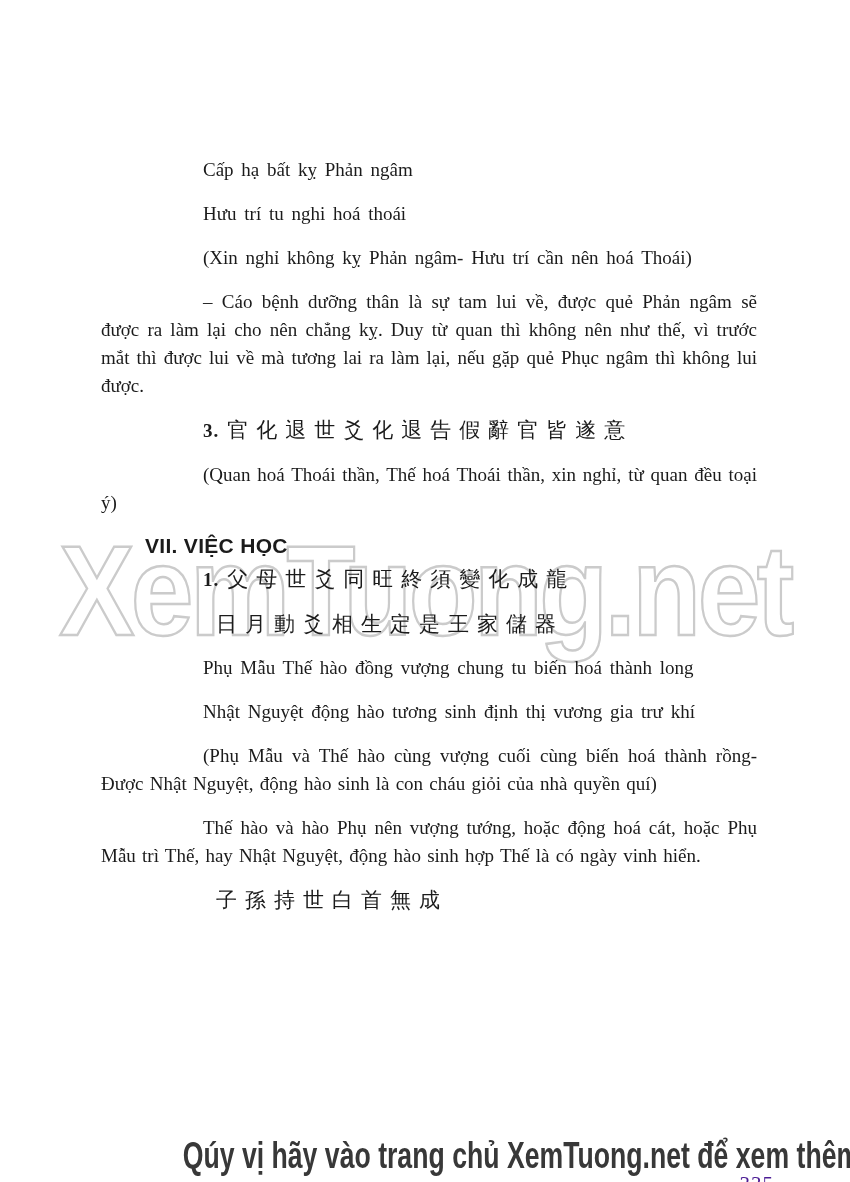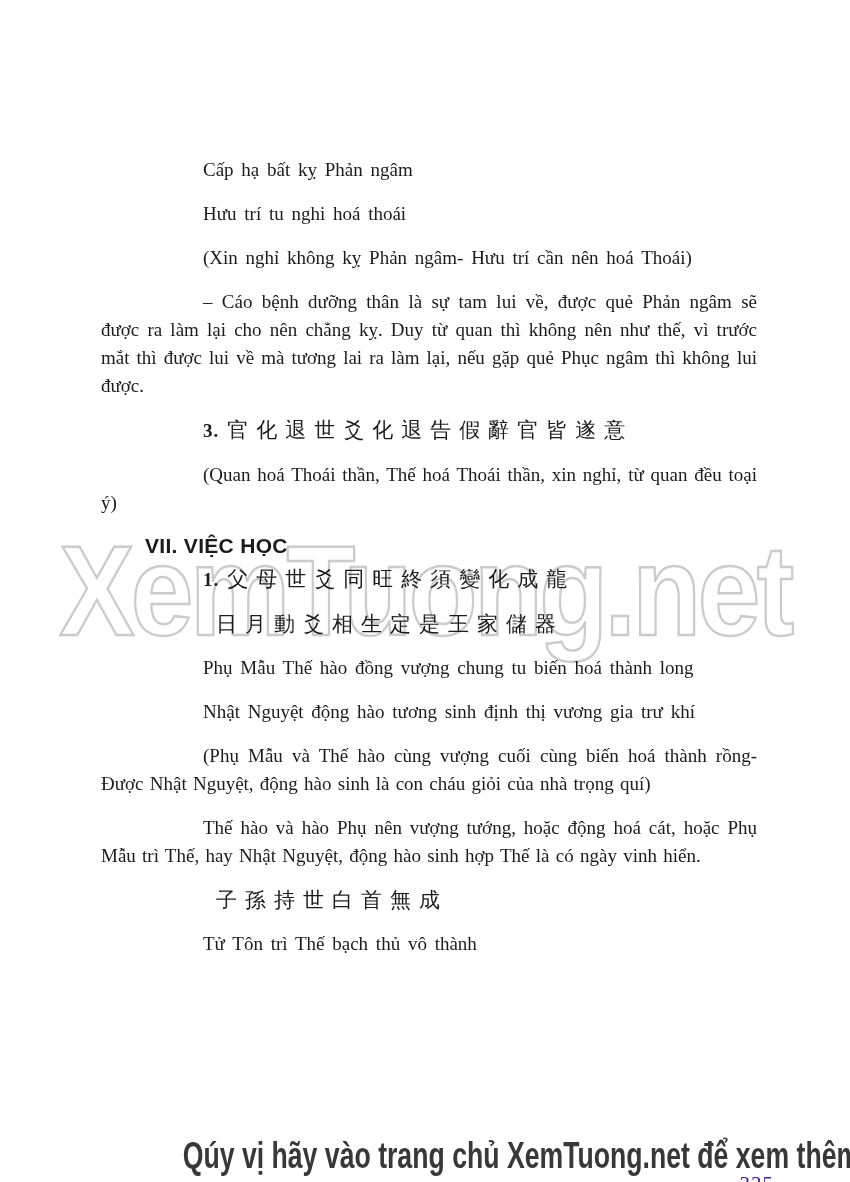--- a/index.html
+++ b/index.html
@@ -61,26 +61,25 @@
 
     <h2 class="section-heading" style="margin:6px 0 0 0">VII. VIỆC HỌC</h2>
 
 
     <p class="cn" style="margin-top:6px"><span class="num">1.</span><span>父母世爻同旺終須變化成龍</span></p>
     <p class="cn cn-second" style="margin-top:4px">日月動爻相生定是王家儲器</p>
 
     <p class="verse" style="margin-top:6px">Phụ Mẫu Thế hào đồng vượng chung tu biến hoá thành long</p>
     <p class="verse" style="margin-top:2px">Nhật Nguyệt động hào tương sinh định thị vương gia trư khí</p>
 
-    <p class="para" style="margin-top:6px">(Phụ Mẫu và Thế hào cùng vượng cuối cùng biến hoá thành rồng- Được Nhật Nguyệt, động hào sinh là con cháu giỏi của nhà trọng quí)</p>
+    <p class="para" style="margin-top:6px">(Phụ Mẫu và Thế hào cùng vượng cuối cùng biến hoá thành rồng- Được Nhật Nguyệt, động hào sinh là con cháu giỏi của nhà quyền quí)</p>
     <p class="para" style="margin-top:4px">Thế hào và hào Phụ nên vượng tướng, hoặc động hoá cát, hoặc Phụ Mẫu trì Thế, hay Nhật Nguyệt, động hào sinh hợp Thế là có ngày vinh hiển.</p>
 
     <p class="cn cn-second" style="margin-top:4px">子孫持世白首無成</p>
 
-    <p class="verse" style="margin-top:4px">Tử Tôn trì Thế bạch thủ vô thành</p>
 
   </main>
 
   <div class="page-number">335</div>
 
   <div class="footer-banner">
     <span class="squeeze">Qúy vị hãy vào trang chủ XemTuong.net để xem thêm nhiều mục hay khác</span>
   </div>
 
 </div>

